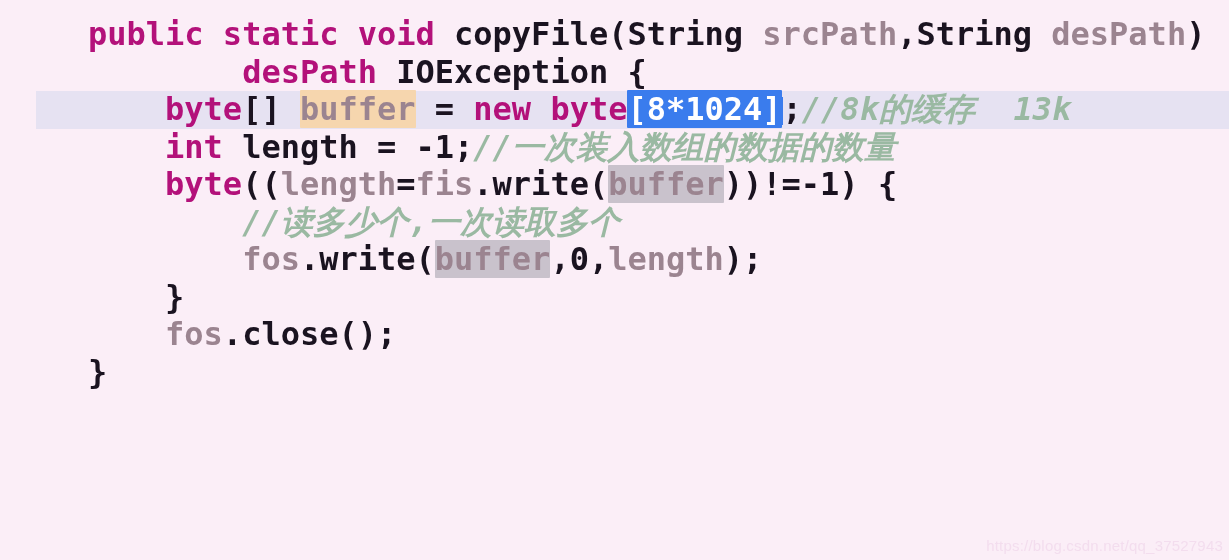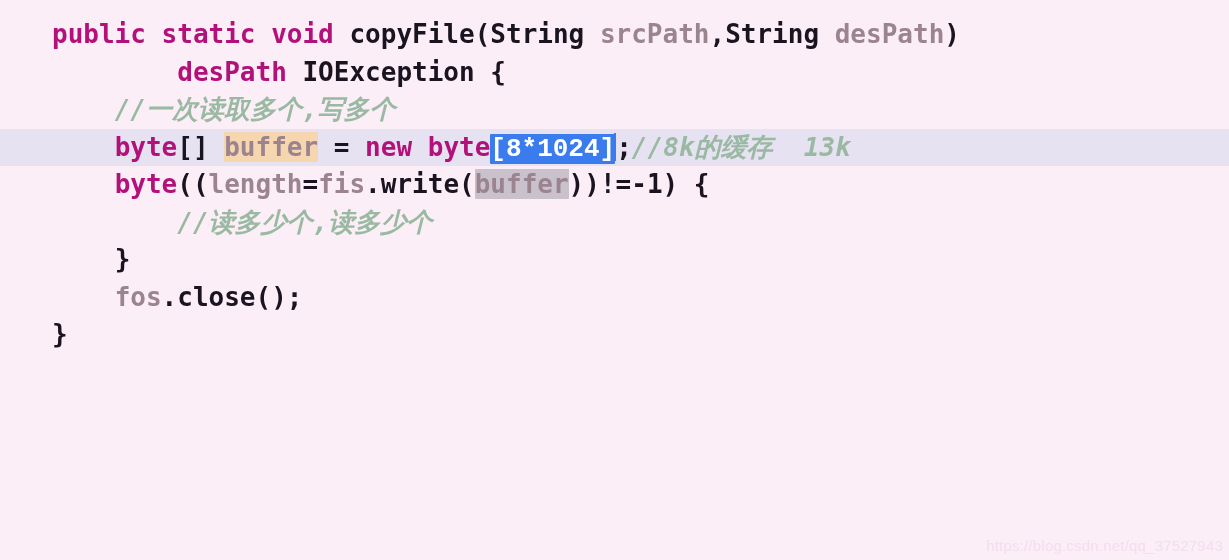--- a/index.html
+++ b/index.html
@@ -21,26 +21,27 @@
     left: 0;
     top: 0;
     width: 1229px;
     height: 560px;
   }
   .code-line {
     position: relative;
     height: 37.5px;
     line-height: 37.5px;
     white-space: pre;
-    font-size: 26px;
+    font-size: 32px;
     font-weight: bold;
     letter-spacing: 0px;
     color: #1a1320;
     padding-left: 52px;
     box-sizing: border-box;
+    margin-left: 36px;
   }
   .code-line.first {
     margin-top: 16px;
   }
   .code-line.current {
     background: #e6e2f2;
     box-shadow: 0 0 0 0 transparent;
   }
   
   .kw      { color: #b3117a; }          
@@ -54,21 +55,20 @@
     border-radius: 1px;
   }
   .hl-read {
     background: #c9c2cc;
     border-radius: 1px;
   }
   .sel {
     background: #3a7ced;
     color: #ffffff;
     border-radius: 1px;
-    font-family: Liberation Mono, monospace;
   }
   .sel-caret {
     display: inline-block;
     width: 2px;
     height: 28px;
     background: #3a7ced;
     vertical-align: -5px;
     margin-left: -1px;
   }
   #watermark {
@@ -89,29 +89,30 @@
 <div id="screen">
 
   <div id="code-editor">
 
     <div class="code-line first"><span class="kw">public</span><span class="plain"> </span><span class="kw">static</span><span class="plain"> </span><span class="kw">void</span><span class="plain"> </span><span class="plain">copyFile</span><span class="plain">(</span><span class="type">String</span><span class="plain"> </span><span class="var">srcPath</span><span class="plain">,</span><span class="type">String</span><span class="plain"> </span><span class="var">desPath</span><span class="plain">)</span></div>
 
     <div class="code-line"><span class="plain">        </span><span class="kw">desPath</span><span class="plain"> </span><span class="type">IOException</span><span class="plain"> </span><span class="plain">{</span></div>
 
 
 
-    <div class="code-line"><span class="plain">    </span><span class="cmt-cn">//一次读取多个,写多个</span></div>
 
     <div class="code-line current"><span class="plain">    </span><span class="kw">byte</span><span class="plain">[] </span><span class="var hl-write">buffer</span><span class="plain"> = </span><span class="kw">new</span><span class="plain"> </span><span class="kw">byte</span><span class="sel">[8*1024]</span><span class="sel-caret"></span><span class="plain">;</span><span class="cmt-cn">//8k的缓存  13k</span></div>
 
+    <div class="code-line"><span class="plain">    </span><span class="kw">int</span><span class="plain"> </span><span class="plain">length</span><span class="plain"> = </span><span class="num">-1</span><span class="plain">;</span><span class="cmt-cn">//一次装入数组的数据的数量</span></div>
 
     <div class="code-line"><span class="plain">    </span><span class="kw">byte</span><span class="plain">((</span><span class="var">length</span><span class="plain">=</span><span class="var">fis</span><span class="plain">.write(</span><span class="var hl-read">buffer</span><span class="plain">))!=-1) {</span></div>
 
-    <div class="code-line"><span class="plain">        </span><span class="cmt-cn">//读多少个,读多少个</span></div>
+    <div class="code-line"><span class="plain">        </span><span class="cmt-cn">//读多少个,一次读取多个</span></div>
 
+    <div class="code-line"><span class="plain">        </span><span class="var">fos</span><span class="plain">.write(</span><span class="var hl-read">buffer</span><span class="plain">,</span><span class="num">0</span><span class="plain">,</span><span class="var">length</span><span class="plain">);</span></div>
 
     <div class="code-line"><span class="plain">    </span><span class="plain">}</span></div>
 
 
     <div class="code-line"><span class="plain">    </span><span class="var">fos</span><span class="plain">.close();</span></div>
 
     <div class="code-line"><span class="plain"></span><span class="plain">}</span></div>
 
   </div>
 

